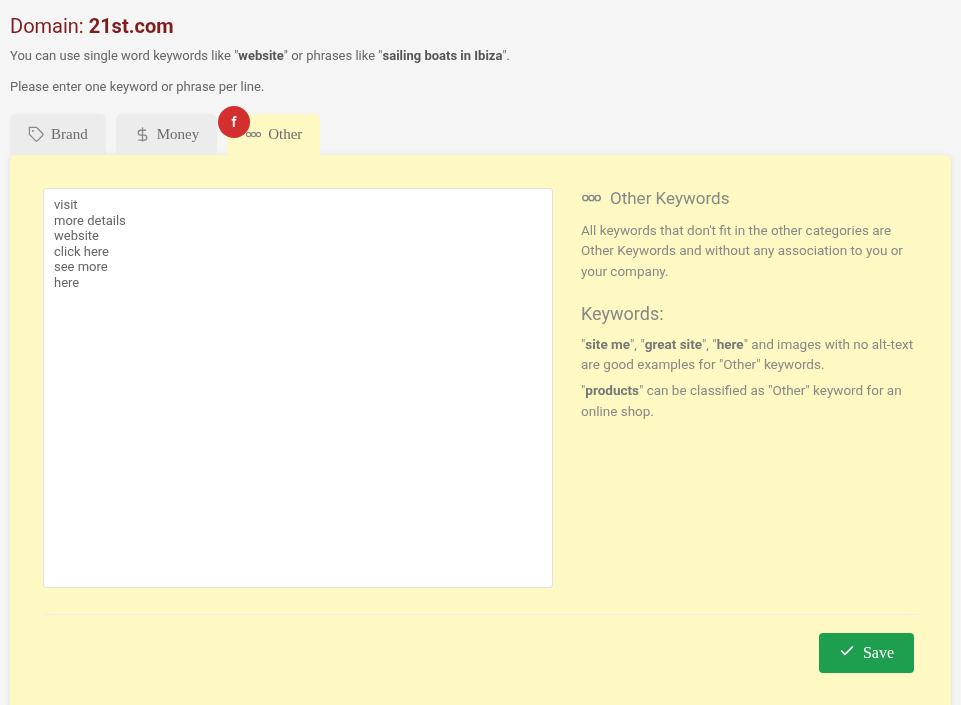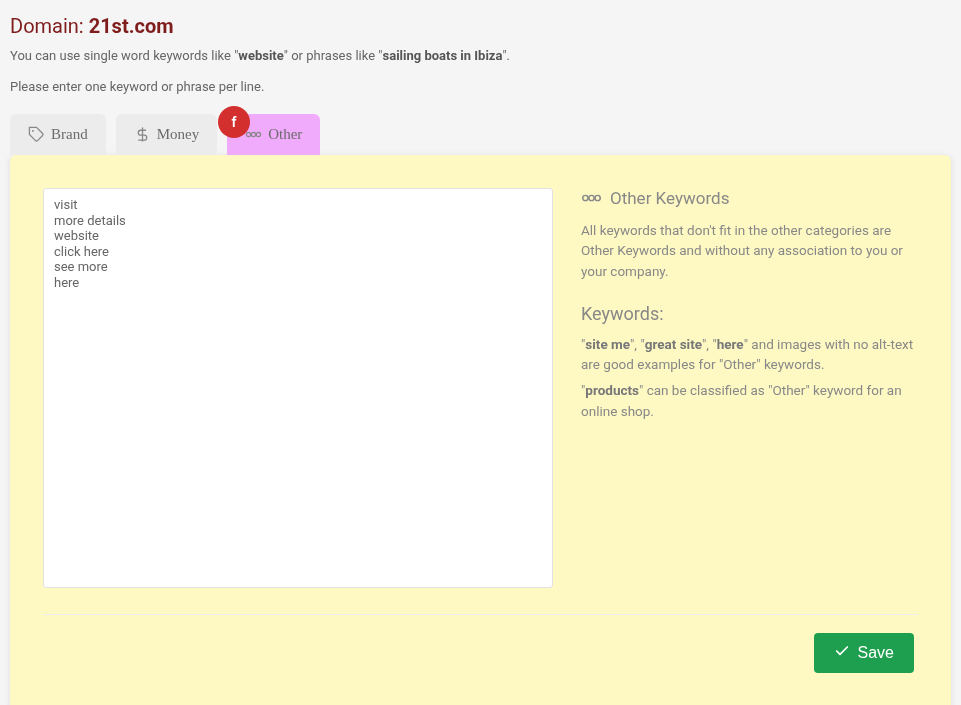--- a/index.html
+++ b/index.html
@@ -55,21 +55,21 @@
       padding: 12px 18px;
       background: #ececec;
       border-radius: 6px 6px 0 0;
       font-size: 15px;
       color: #6b6b6b;
       cursor: pointer;
       position: relative;
       font-family: Liberation Serif, serif;
     }
     .tab.active {
-      background: #f0abfc;
+      background: #fef9c3;
       color: #6b6b6b;
     }
     .tab-icon {
       display: inline-flex;
       align-items: center;
       justify-content: center;
       color: #888;
     }
     .tab-icon svg {
       width: 17px;
@@ -163,20 +163,21 @@
       background: #1e9f50;
       color: #fff;
       border: none;
       border-radius: 4px;
       padding: 10px 20px;
       font-size: 16px;
       display: flex;
       align-items: center;
       gap: 8px;
       cursor: pointer;
+      font-family: Liberation Serif, serif;
     }
     .save-btn .check-icon svg {
       width: 16px;
       height: 16px;
     }
     .annotation-badge {
       position: absolute;
       width: 32px;
       height: 32px;
       background: #d32f2f;

